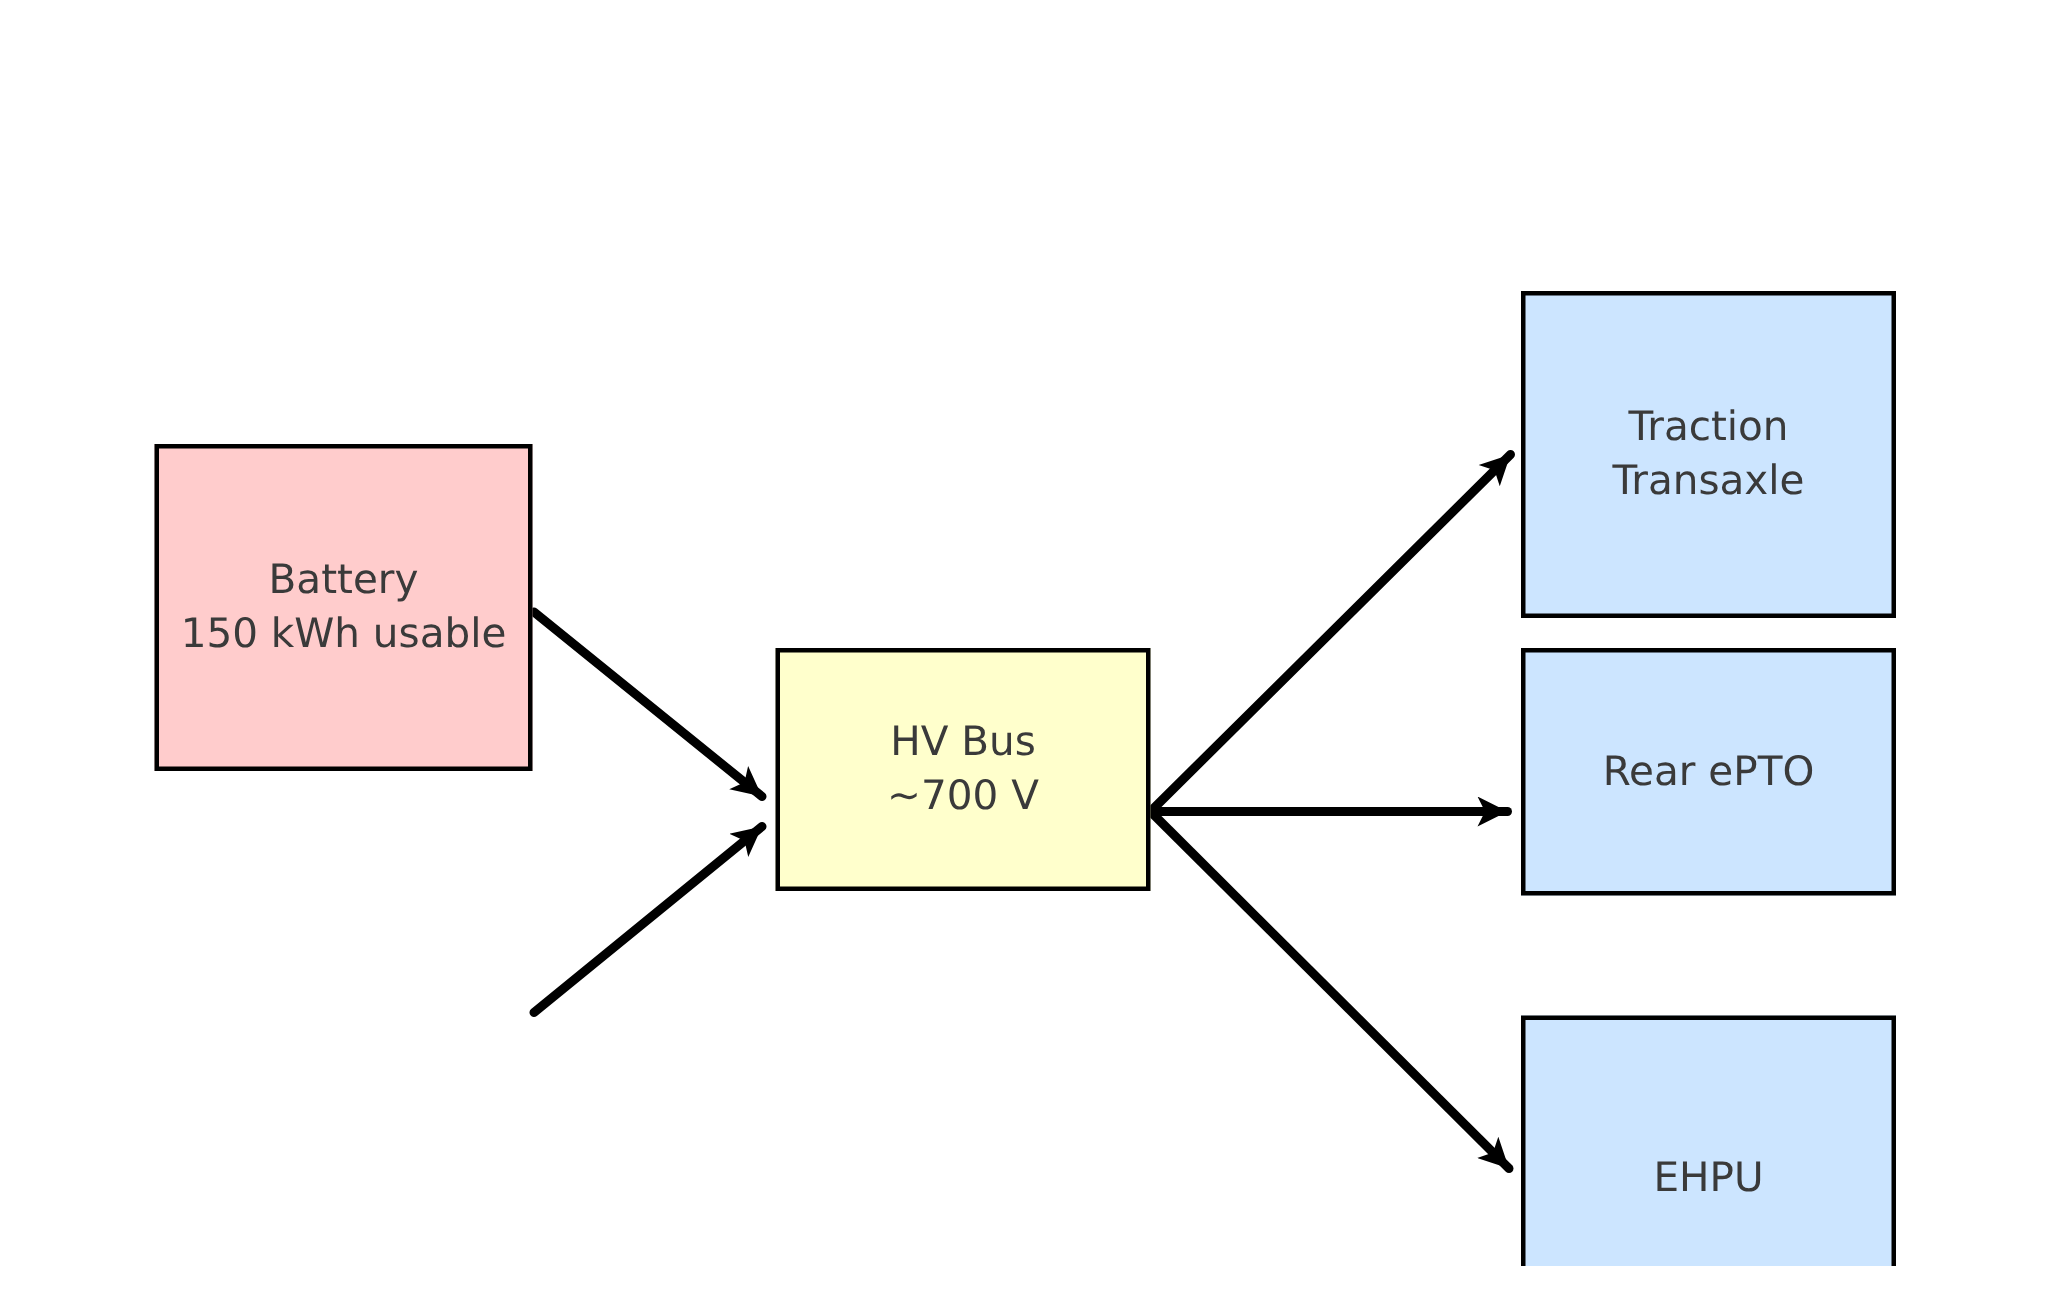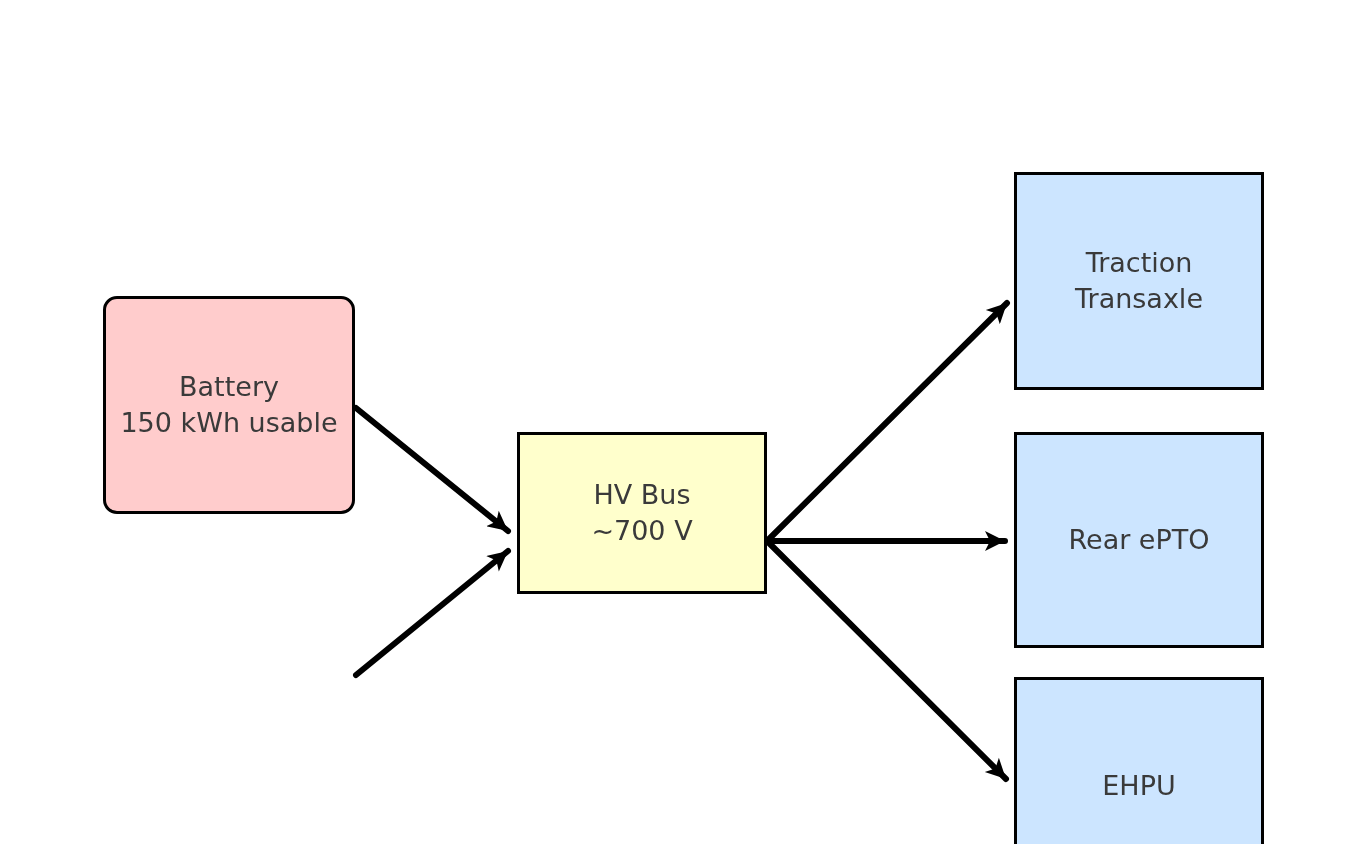--- a/index.html
+++ b/index.html
@@ -35,22 +35,22 @@
   }
   .node-label {
     white-space: pre-line;
     font-size: 27px;
     line-height: 1.32;
     color: #3a3a3a;
   }
   .node-battery   { left: 103px;  top: 296px; width: 252px; height: 218px; }
   .node-genset    { left: 103px;  top: 569px; width: 252px; height: 218px; }
   .node-hv-bus    { left: 517px;  top: 432px; width: 250px; height: 162px; }
-  .node-traction  { left: 1014px; top: 172px; width: 250px; height: 218px; }
-  .node-rear-epto { left: 1014px; top: 432px; width: 250px; height: 216px; }
+  .node-traction  { left: 1014px; top: 194px; width: 250px; height: 218px; }
+  .node-rear-epto { left: 1014px; top: 432px; width: 250px; height: 165px; }
   .node-ehpu      { left: 1014px; top: 677px; width: 250px; height: 218px; }
   .arrows-layer {
     position: absolute;
     left: 0;
     top: 0;
     width: 1366px;
     height: 844px;
     pointer-events: none;
   }
   .edge {
@@ -72,21 +72,21 @@
           <path d="M 0 0 L 10 5 L 0 10 L 2.5 5 Z" fill="#000000"></path>
         </marker>
       </defs>
       <line class="edge" x1="356" y1="408" x2="508" y2="531" marker-end="url(#arrowhead)"></line>
       <line class="edge" x1="356" y1="675" x2="508" y2="551" marker-end="url(#arrowhead)"></line>
       <line class="edge" x1="768" y1="540" x2="1007" y2="303" marker-end="url(#arrowhead)"></line>
       <line class="edge" x1="768" y1="541" x2="1005" y2="541" marker-end="url(#arrowhead)"></line>
       <line class="edge" x1="768" y1="542" x2="1006" y2="779" marker-end="url(#arrowhead)"></line>
     </svg>
 
-    <div class="node node-battery" style="background-color: rgb(255, 204, 204); border-radius: 14px;">
+    <div class="node node-battery" style="background-color: rgb(255, 204, 204);">
       <span class="node-label">Battery
 150 kWh usable</span>
     </div>
 
 
     <div class="node node-hv-bus" style="background-color: rgb(255, 255, 204);">
       <span class="node-label">HV Bus
 ~700 V</span>
     </div>
 

